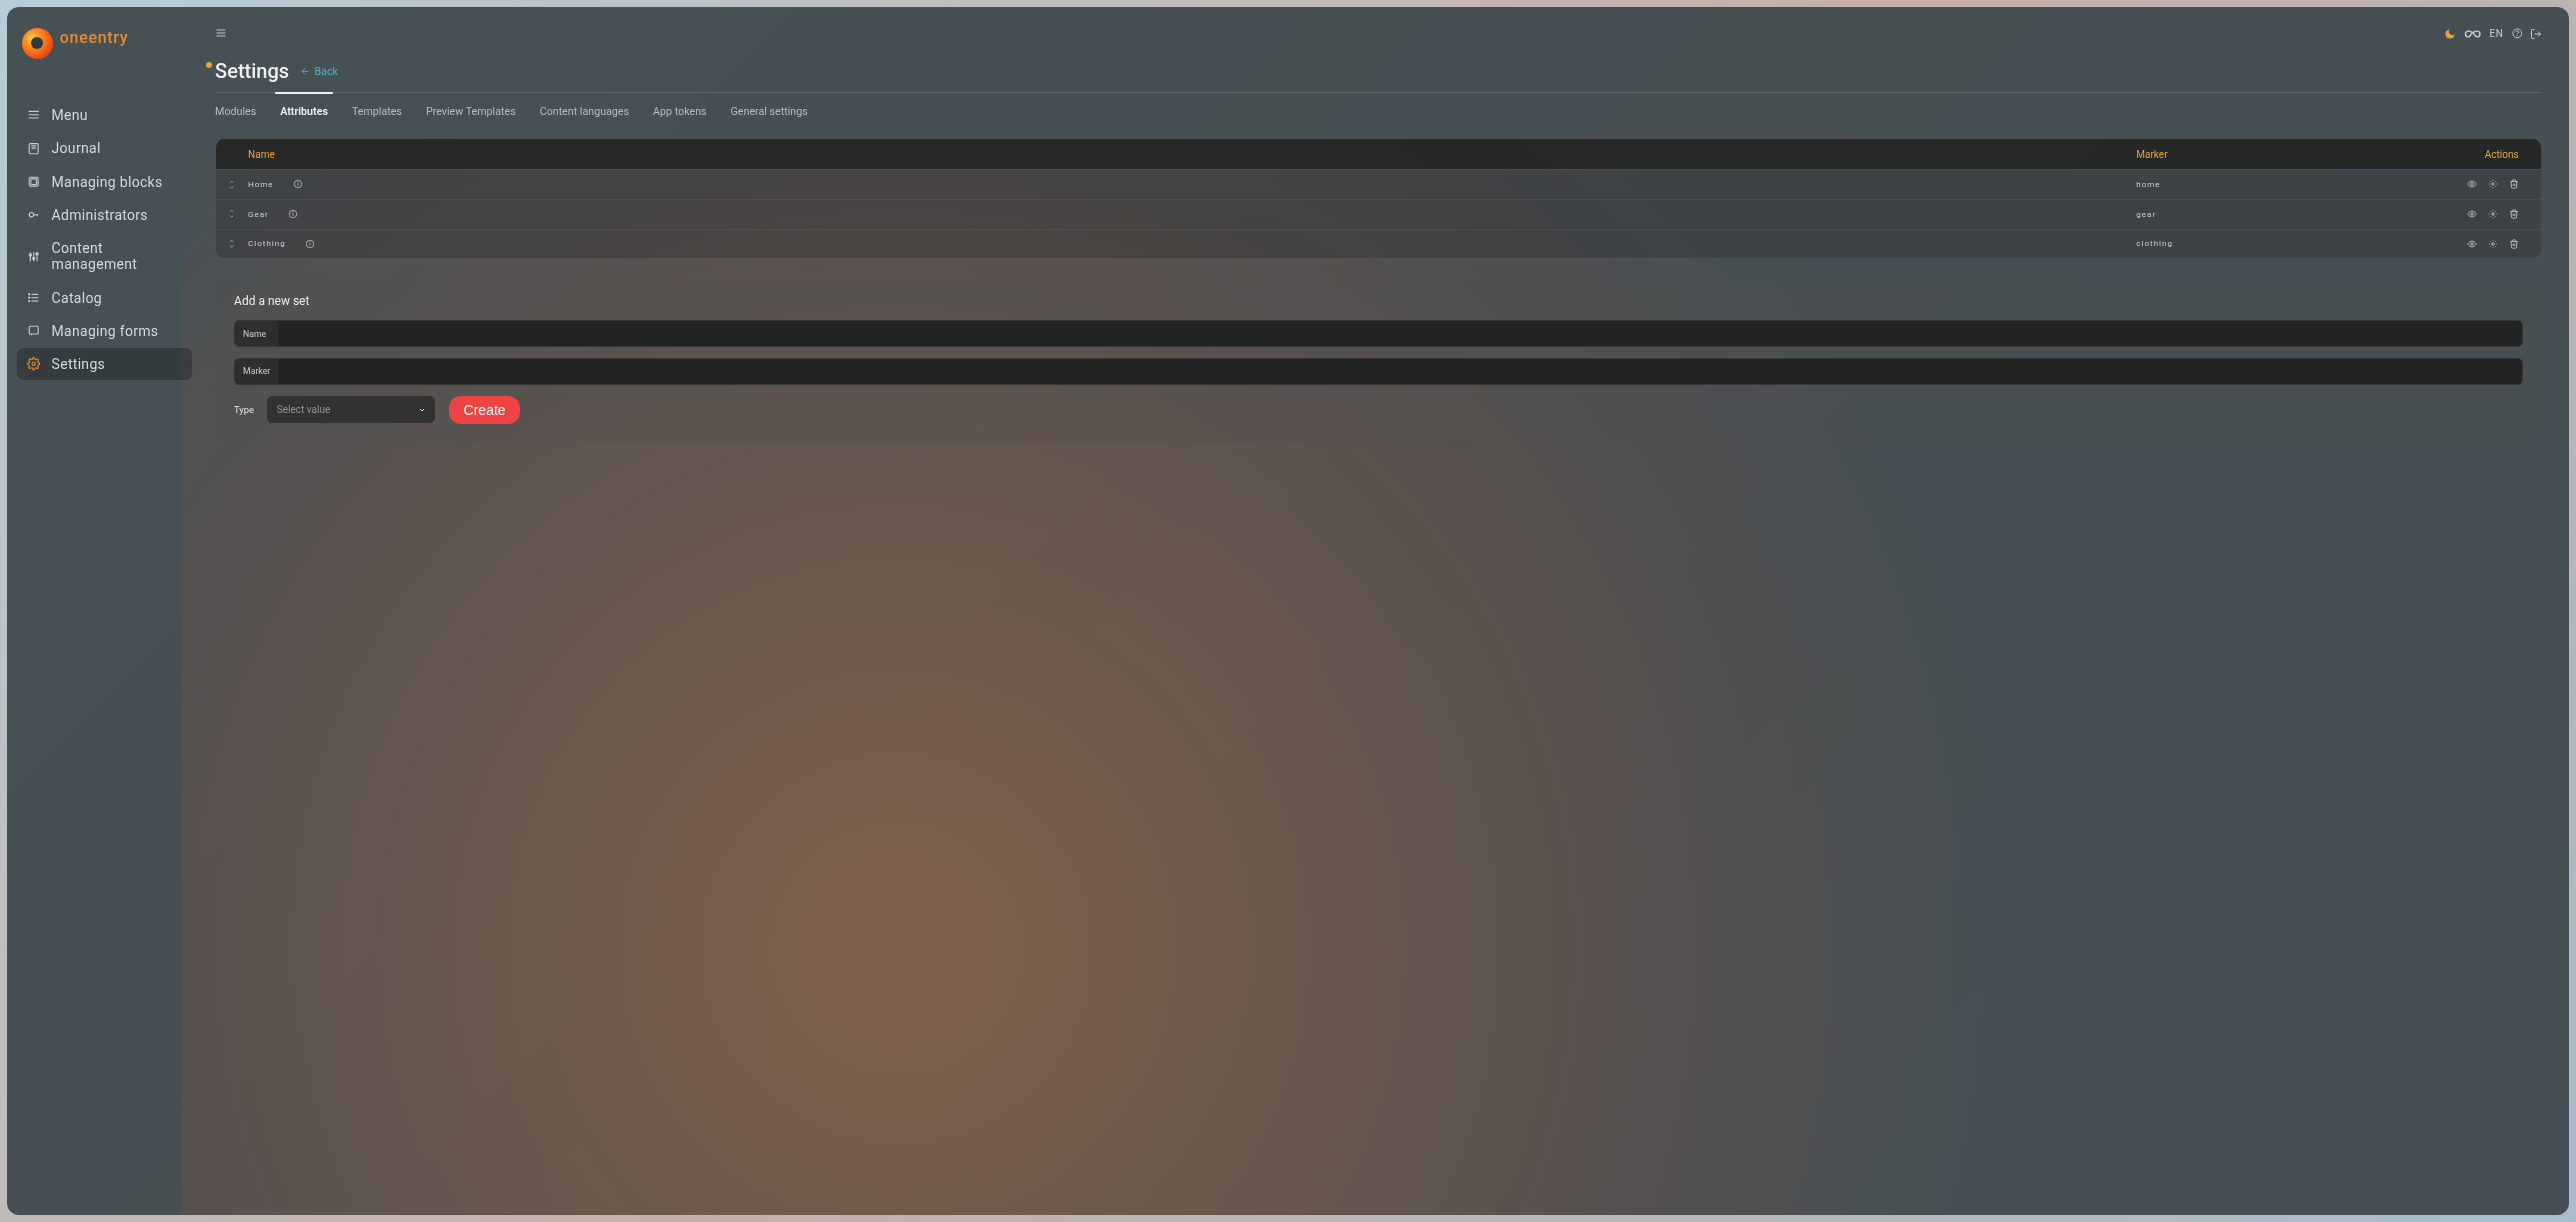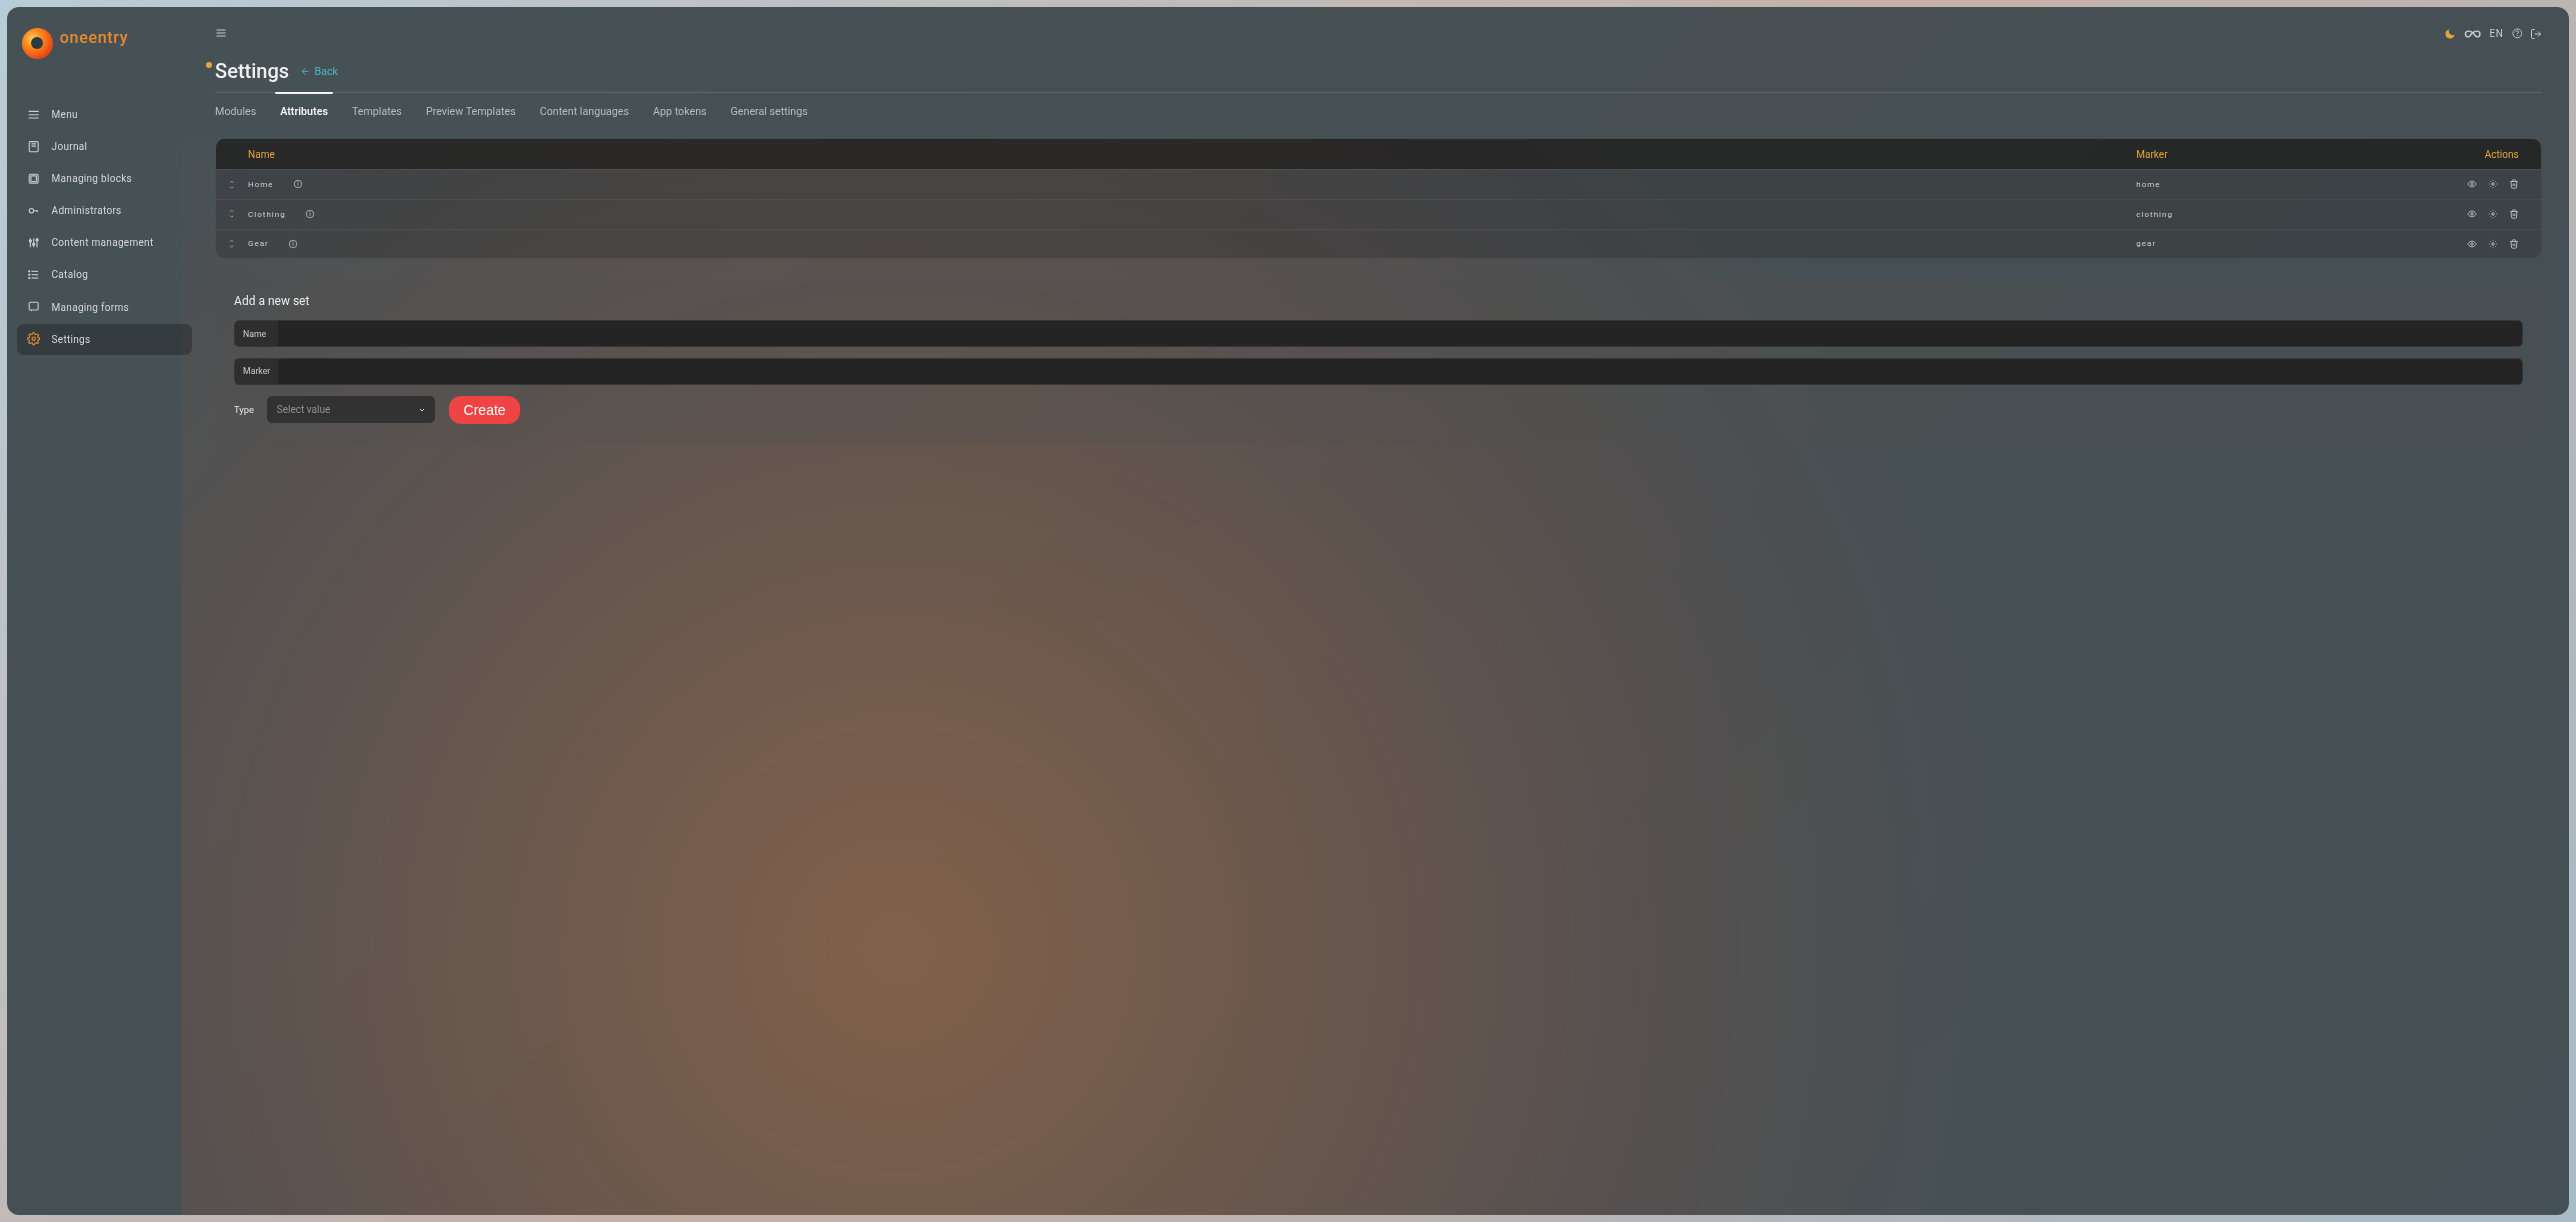--- a/index.html
+++ b/index.html
@@ -59,21 +59,21 @@
     font-size: 16px;
     letter-spacing: 0.7px;
     font-weight: 500;
   }
   .nav { display:flex; flex-direction:column; gap:1.3px; margin-top:20px;}
   .nav-item {
     display:flex; align-items:center; gap:10.7px;
     padding: 8px 9.4px;
     border-radius: 6.7px;
     color: #d6d8da;
-    font-size: 10px;
+    font-size: 14px;
     letter-spacing: 0.3px;
     cursor:pointer;
   }
   .nav-item.active {
     background: rgba(0,0,0,0.25);
   }
   .nav-item.active .nav-icon { color:#e88a2e; }
   .nav-icon {
     width:14.8px; height:14.8px; flex-shrink:0;
     display:flex;align-items:center;justify-content:center;
@@ -428,30 +428,30 @@
       </div>
 
       <div class="data-row">
         <div class="drag-col">
           <svg viewBox="0 0 24 24" fill="none" stroke="currentColor" stroke-width="2">
               <polyline points="8 7 12 3 16 7"></polyline>
               <polyline points="8 17 12 21 16 17"></polyline>
             </svg>
         </div>
         <div class="name-col">
-          <span>Clothing</span>
+          <span>Gear</span>
           <span class="info-icon">
               <svg viewBox="0 0 24 24" fill="none" stroke="currentColor" stroke-width="2">
                 <circle cx="12" cy="12" r="9"></circle>
                 <line x1="12" y1="10" x2="12" y2="16"></line>
                 <circle cx="12" cy="7" r="0.5" fill="currentColor"></circle>
               </svg>
             </span>
         </div>
-        <div class="marker-col">clothing</div>
+        <div class="marker-col">gear</div>
         <div class="actions-col">
           <span>
               <svg viewBox="0 0 24 24" fill="none" stroke="currentColor" stroke-width="2">
                 <path d="M2 12s3.5-7 10-7 10 7 10 7-3.5 7-10 7S2 12 2 12z"></path>
                 <circle cx="12" cy="12" r="3"></circle>
               </svg>
             </span>
           <span>
               <svg viewBox="0 0 24 24" fill="none" stroke="currentColor" stroke-width="2">
                 <circle cx="12" cy="12" r="3"></circle>
@@ -469,30 +469,30 @@
         </div>
       </div>
       <div class="data-row">
         <div class="drag-col">
           <svg viewBox="0 0 24 24" fill="none" stroke="currentColor" stroke-width="2">
               <polyline points="8 7 12 3 16 7"></polyline>
               <polyline points="8 17 12 21 16 17"></polyline>
             </svg>
         </div>
         <div class="name-col">
-          <span>Gear</span>
+          <span>Clothing</span>
           <span class="info-icon">
               <svg viewBox="0 0 24 24" fill="none" stroke="currentColor" stroke-width="2">
                 <circle cx="12" cy="12" r="9"></circle>
                 <line x1="12" y1="10" x2="12" y2="16"></line>
                 <circle cx="12" cy="7" r="0.5" fill="currentColor"></circle>
               </svg>
             </span>
         </div>
-        <div class="marker-col">gear</div>
+        <div class="marker-col">clothing</div>
         <div class="actions-col">
           <span>
               <svg viewBox="0 0 24 24" fill="none" stroke="currentColor" stroke-width="2">
                 <path d="M2 12s3.5-7 10-7 10 7 10 7-3.5 7-10 7S2 12 2 12z"></path>
                 <circle cx="12" cy="12" r="3"></circle>
               </svg>
             </span>
           <span>
               <svg viewBox="0 0 24 24" fill="none" stroke="currentColor" stroke-width="2">
                 <circle cx="12" cy="12" r="3"></circle>

